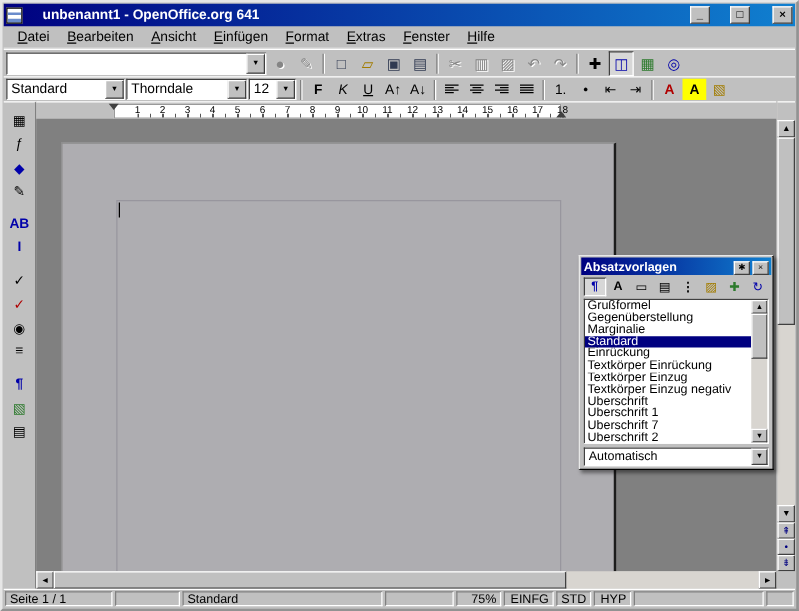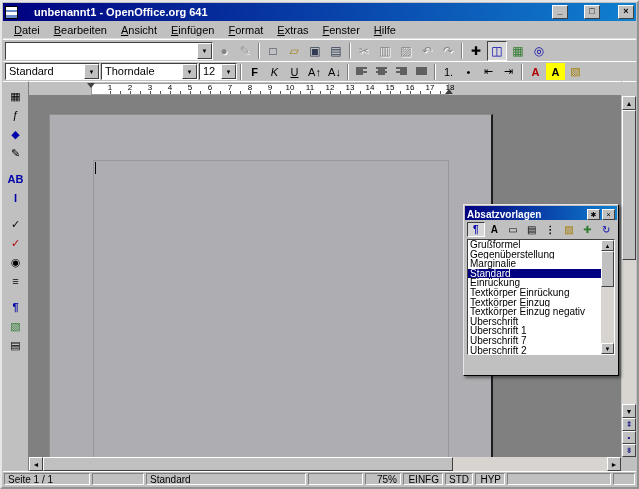--- a/index.html
+++ b/index.html
@@ -342,15 +342,19 @@
         <div class="style-row">Überschrift 2</div>
       </div>
       <div class="list-scroll">
         <div class="sbtn">▲</div>
         <div class="ltrack">
           <div class="lthumb"></div>
         </div>
         <div class="sbtn">▼</div>
       </div>
     </div>
+    <div class="combo stylist-combo">
+      <span class="combo-text">Automatisch</span>
+      <span class="combo-btn">▼</span>
+    </div>
   </div>
 
 </div>
 
 </body></html>

